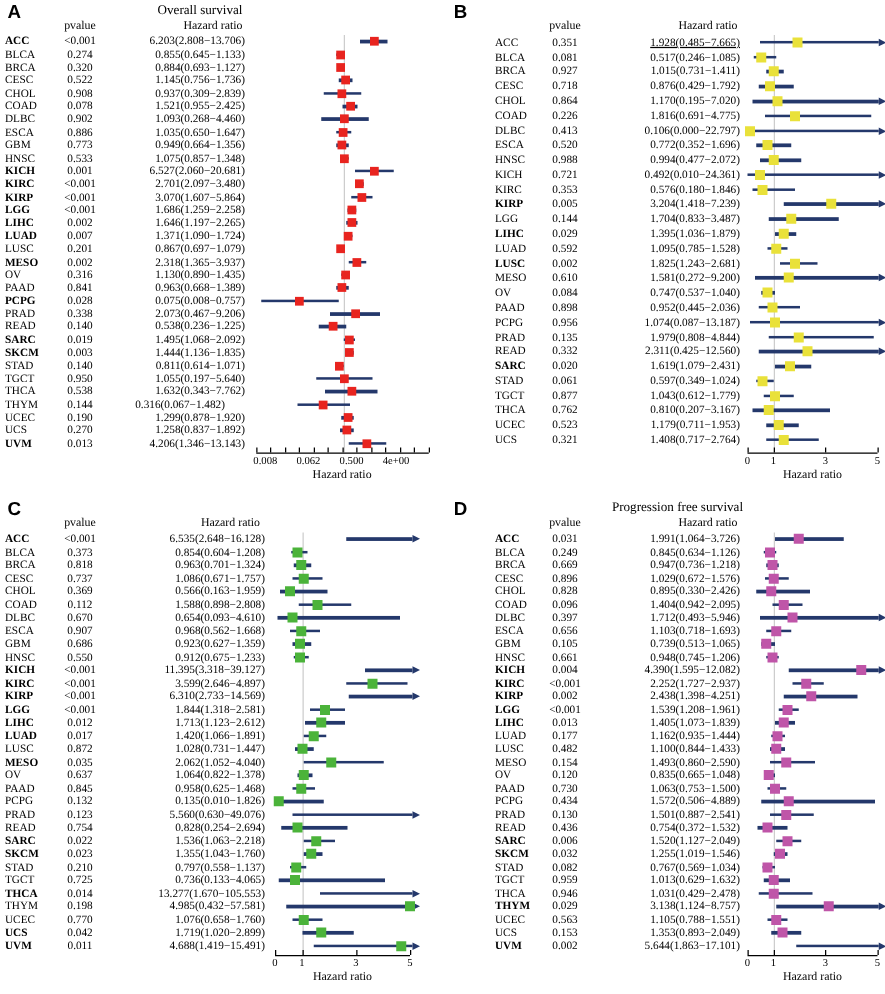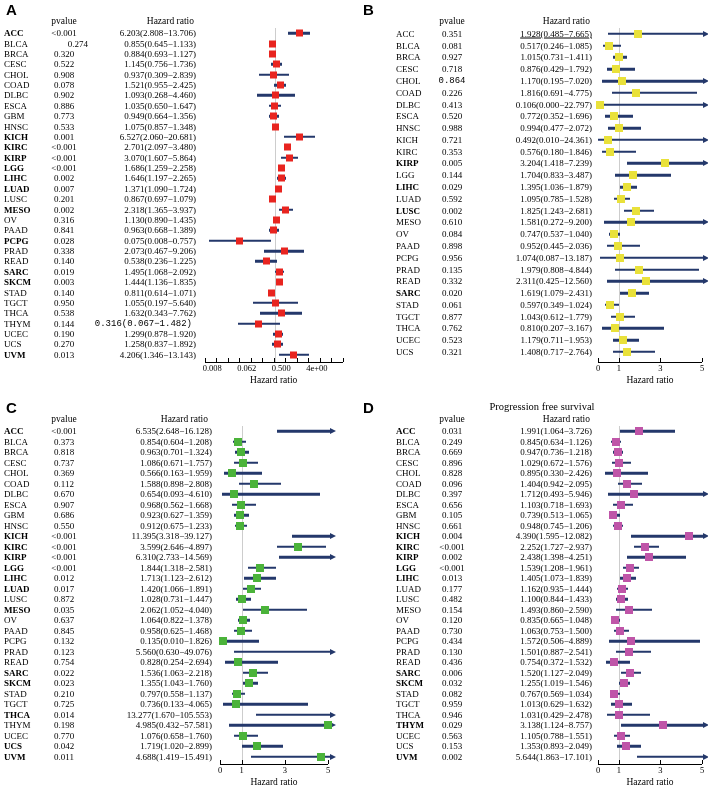--- a/index.html
+++ b/index.html
@@ -40,36 +40,37 @@
   .ticklab{position:absolute;font-size:8.5px;line-height:1;white-space:nowrap;}
   .xlabel{position:absolute;font-size:9.5px;text-align:center;width:120px;white-space:nowrap;}
 </style>
 </head>
 <body>
 
 <div id="figure">
 
   <div class="panel pA" id="pA">
     <div class="panel-letter">A</div>
+    <div class="panel-title">Overall survival</div>
     <div class="col-header pv-header">pvalue</div>
     <div class="col-header hr-header">Hazard ratio</div>
   <div class="refline" style="left: 274.5px; top: 28px; height: 334px; background: rgb(205, 205, 205);"></div>
       <div class="rows" style="top: 28px; height: 332px;">
         <div class="row">
           <span class="nm b" style="left: 4px;">ACC</span>
           <span class="pv" style="left: 40px; width: 48px;">&lt;0.001</span>
           <span class="hrtx" style="left: 88px; width: 108px;">6.203(2.808−13.706)</span>
           <div class="strip" style="left: 198px; width: 156px;">
             <div class="ci" style="left: 90.4384px; width: 21.4024px; background: rgb(36, 56, 107);"></div>
             <div class="sq" style="left: 97.6379px; width: 7px; height: 7px; background: rgb(232, 36, 31);"></div>
           </div>
         </div>
         <div class="row">
           <span class="nm" style="left: 4px;">BLCA</span>
-          <span class="pv" style="left: 40px; width: 48px; text-align: right;">0.274</span>
+          <span class="pv" style="left: 40px; width: 48px;">0.274</span>
           <span class="hrtx" style="left: 88px; width: 108px;">0.855(0.645−1.133)</span>
           <div class="strip" style="left: 198px; width: 156px;">
             <div class="ci" style="left: 70.5802px; width: 7.60555px; background: rgb(36, 56, 107);"></div>
             <div class="sq" style="left: 70.8852px; width: 7px; height: 7px; background: rgb(232, 36, 31);"></div>
           </div>
         </div>
         <div class="row">
           <span class="nm" style="left: 4px;">BRCA</span>
           <span class="pv" style="left: 40px; width: 48px;">0.320</span>
           <span class="hrtx" style="left: 88px; width: 108px;">0.884(0.693−1.127)</span>
@@ -299,21 +300,21 @@
           <span class="pv" style="left: 40px; width: 48px;">0.538</span>
           <span class="hrtx" style="left: 88px; width: 108px;">1.632(0.343−7.762)</span>
           <div class="strip" style="left: 198px; width: 156px;">
             <div class="ci" style="left: 62.0547px; width: 42.1101px; background: rgb(36, 56, 107);"></div>
             <div class="sq" style="left: 79.6124px; width: 7px; height: 7px; background: rgb(232, 36, 31);"></div>
           </div>
         </div>
         <div class="row">
           <span class="nm" style="left: 4px;">THYM</span>
           <span class="pv" style="left: 40px; width: 48px;">0.144</span>
-          <span class="hrtx" style="left: 84px; width: 108px; font-family: Liberation Mono, monospace;">0.316(0.067−1.482)</span>
+          <span class="hrtx" style="left: 72px; width: 108px;">0.316(0.067−1.482)</span>
           <div class="strip" style="left: 198px; width: 156px;">
             <div class="ci" style="left: 40.0087px; width: 41.8021px; background: rgb(36, 56, 107);"></div>
             <div class="sq" style="left: 57.4478px; width: 7px; height: 7px; background: rgb(232, 36, 31);"></div>
           </div>
         </div>
         <div class="row">
           <span class="nm" style="left: 4px;">UCEC</span>
           <span class="pv" style="left: 40px; width: 48px;">0.190</span>
           <span class="hrtx" style="left: 88px; width: 108px;">1.299(0.878−1.920)</span>
           <div class="strip" style="left: 198px; width: 156px;">
@@ -401,21 +402,21 @@
           <span class="nm" style="left: 42px;">CESC</span>
           <span class="pv" style="left: 74px; width: 48px;">0.718</span>
           <span class="hrtx" style="left: 122px; width: 116px;">0.876(0.429−1.792)</span>
           <div class="strip" style="left: 240px; width: 114px;">
             <div class="ci" style="left: 12.9232px; width: 28.3504px; background: rgb(36, 56, 107);"></div>
             <div class="sq" style="left: 18.2208px; width: 8px; height: 8px; background: rgb(233, 225, 58);"></div>
           </div>
         </div>
         <div class="row">
           <span class="nm" style="left: 42px;">CHOL</span>
-          <span class="pv" style="left: 74px; width: 48px; font-family: Liberation Mono, monospace;">0.864</span>
+          <span class="pv" style="left: 74px; width: 48px;">0.864</span>
           <span class="hrtx" style="left: 122px; width: 116px;">1.170(0.195−7.020)</span>
           <div class="strip" style="left: 240px; width: 114px;">
             <div class="ci" style="left: 8.056px; width: 100.944px; background: rgb(36, 56, 107);"></div>
             <div class="arr" style="left: 109px; border-left: 6px solid rgb(36, 56, 107);"></div>
             <div class="sq" style="left: 24.336px; width: 8px; height: 8px; background: rgb(233, 225, 58);"></div>
           </div>
         </div>
         <div class="row">
           <span class="nm" style="left: 42px;">COAD</span>
           <span class="pv" style="left: 74px; width: 48px;">0.226</span>

